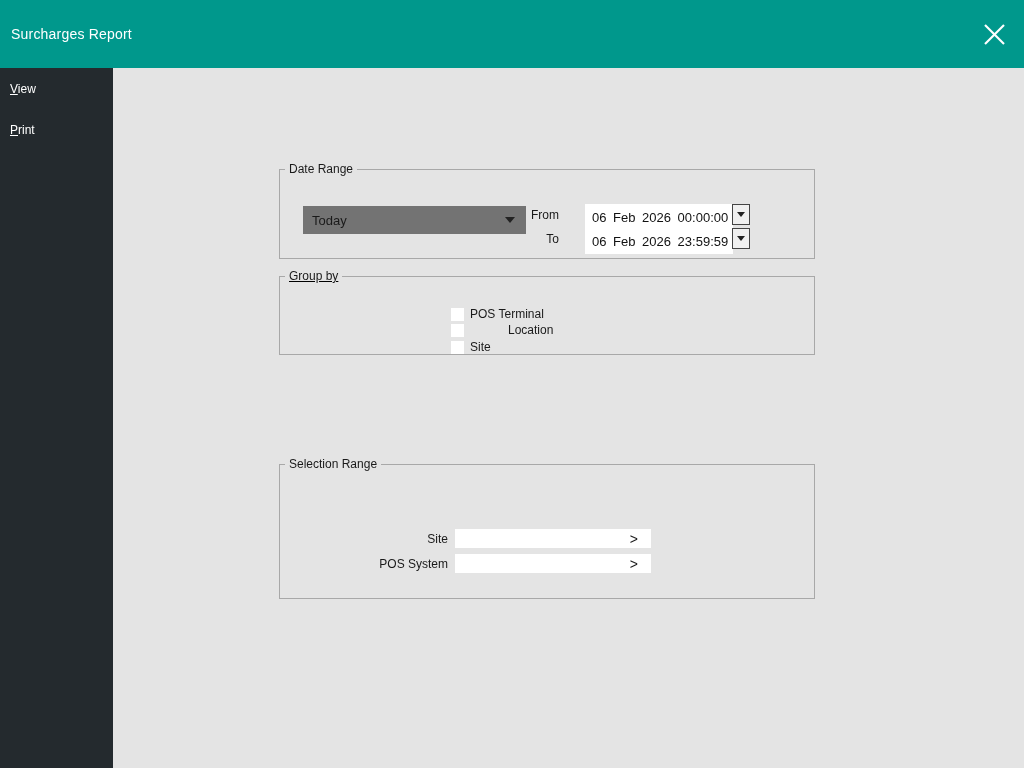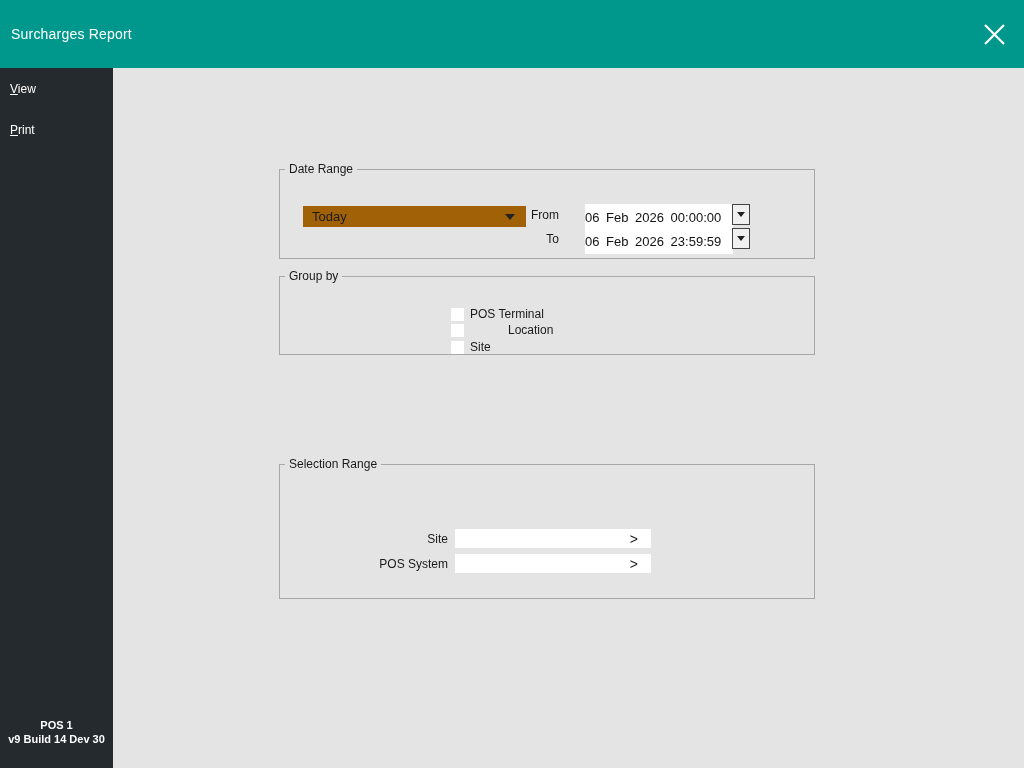--- a/index.html
+++ b/index.html
@@ -22,38 +22,38 @@
   .side-footer { position:absolute; bottom:22px; left:0; width:100%;
     text-align:center; font-size:11px; font-weight:bold; line-height:14px; color:#FFFFFF; }
 
   
   .main { position:absolute; left:113px; top:68px; width:911px; height:700px; background:#E4E4E4; }
 
   fieldset { position:absolute; left:119px; width:536px;
     border:1px solid #A8A8A8; background:#E4E4E4; padding:0;margin-left:47px; }
   legend { font-size:12px; color:#1A1A1A; margin-left:5px; padding:0 4px; }
   .fs-date   { top:94px;  height:97px;  }
-  .fs-group  { top:201px; height:86px;  }
+  .fs-group  { top:201px; height:86px;text-decoration:underline;  }
   .fs-report { top:300px; height:77px;  }
   .fs-select { top:389px; height:142px; }
 
   .lbl { position:absolute; font-size:12px; color:#1A1A1A; white-space:nowrap; }
 
   
-  .combo { position:absolute; left:23px; top:30px; width:223px; height:21px;
-    background:#a16207; display:flex; align-items:center; cursor:pointer; }
+  .combo { position:absolute; left:23px; top:30px; width:223px; height:28px;
+    background:#737373; display:flex; align-items:center; cursor:pointer; }
   .combo-text { font-size:13px; color:#1A1A1A; padding-left:9px; flex:1; }
   .caret { width:0; height:0; border-left:5px solid transparent;
     border-right:5px solid transparent; border-top:6px solid #222; margin-right:11px; }
 
   
   .date-label { right:255px; width:60px; text-align:right; }
   .date-field { position:absolute; left:305px; width:148px; height:26px;
     background:#FFFFFF; font-size:13px; color:#111; display:flex; align-items:center;
-    word-spacing:3px; white-space:pre; }
+    padding-left:7px; word-spacing:3px; white-space:pre; }
   .date-btn { position:absolute; left:452px; width:18px; height:21px;
     background:#F0F0F0; border:1px solid #444; display:flex; align-items:center;
     justify-content:center; cursor:pointer; }
   .date-btn .caret { margin:0; border-top-width:5px; border-left-width:4px; border-right-width:4px; }
 
   
   .check-row { position:absolute; left:171px; display:flex; align-items:center; }
   .checkbox { width:13px; height:13px; background:#FFFFFF; margin-right:6px; cursor:pointer; }
   .check-label { font-size:12px; color:#1A1A1A; white-space:nowrap; }
 
@@ -83,24 +83,20 @@
     </svg>
   </button>
 </div>
 
 <div class="sidebar">
   <div class="side-item" style="top:14px;">
     <span class="accel">V</span><span>iew</span>
   </div>
   <div class="side-item" style="top:55px;">
     <span class="accel">P</span><span>rint</span>
-  </div>
-  <div class="side-footer">
-    <div>POS 1</div>
-    <div>v9 Build 14 Dev 30</div>
   </div>
 </div>
 
 <div class="main">
 
   <fieldset class="fs-date">
     <legend>Date Range</legend>
     <div class="combo">
       <span class="combo-text">Today</span>
       <span class="caret"></span>

